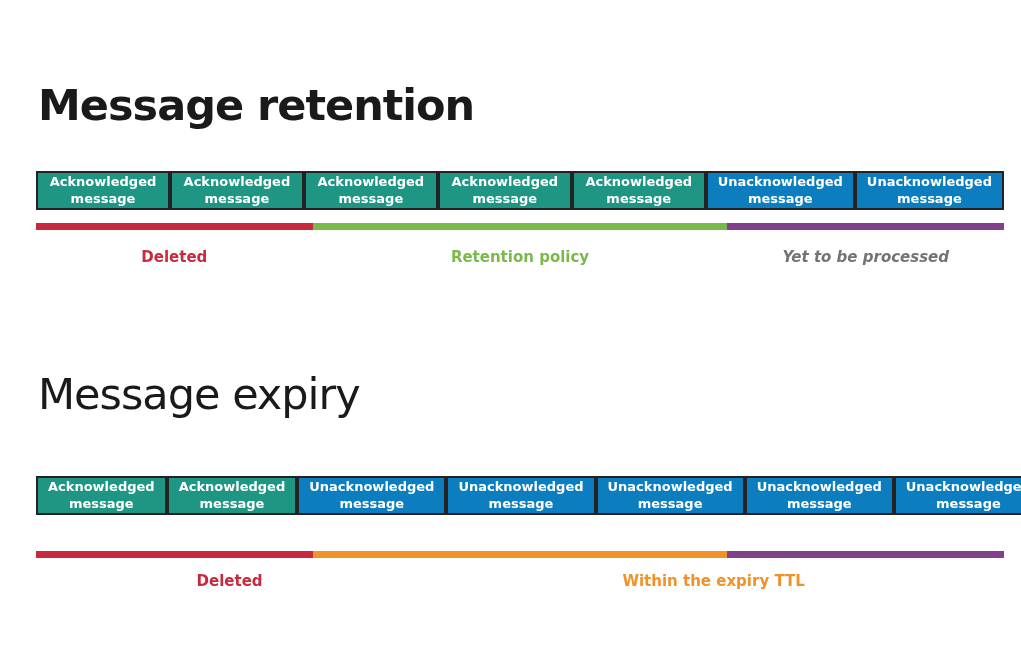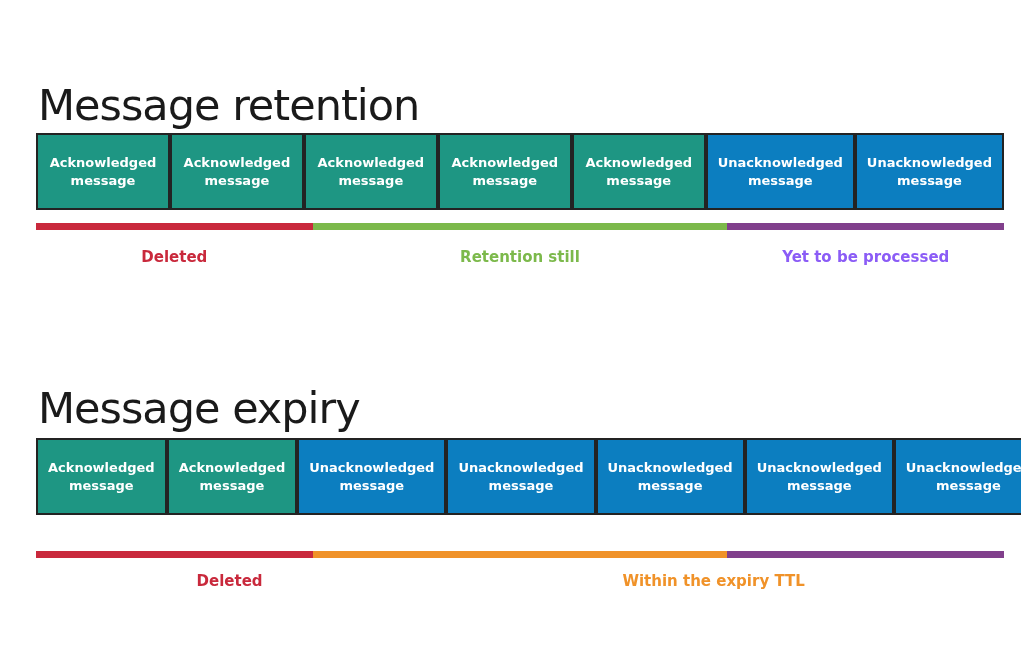--- a/index.html
+++ b/index.html
@@ -10,25 +10,25 @@
     font-family:"DejaVu Sans","Liberation Sans",sans-serif;
     overflow:hidden;
   }
   .diagram-title{
     position:absolute;left:38px;
     font-size:43px;line-height:1.1;
     font-weight:400;color:#1a1a1a;
     letter-spacing:-1px;
     white-space:nowrap;
   }
-  #title-1{top:53px;}
-  #title-2{top:356px;text-align:center;}
+  #title-1{top:53px;font-weight:bold;}
+  #title-2{top:342px;text-align:center;}
   .box-row{
     position:absolute;left:36px;width:968px;height:77px;
-    display:flex;box-sizing:border-box;
+    display:flex;box-sizing:border-box;align-items:flex-end;
   }
   #box-row-1{top:133px;}
   #box-row-2{top:438px;}
   .msg-box{
     flex:1 1 0;
     border:2px solid #232323;
     display:flex;align-items:center;justify-content:center;
     text-align:center;
     color:#ffffff;font-weight:bold;font-size:13px;line-height:1.35;
     padding:0 10px;box-sizing:border-box;
@@ -86,22 +86,22 @@
   </div>
 
   <div class="bar-row" id="bar-row-1">
     <div class="bar-seg w2" style="background-color: rgb(201, 41, 60);"></div>
     <div class="bar-seg w3" style="background-color: rgb(124, 185, 75);"></div>
     <div class="bar-seg w2" style="background-color: rgb(129, 63, 140);"></div>
   </div>
 
   <div class="label-row" id="label-row-1">
     <div class="seg-label w2" style="color: rgb(201, 41, 60);">Deleted</div>
-    <div class="seg-label w3" style="color: rgb(124, 185, 75);">Retention still</div>
-    <div class="seg-label w2" style="color: #8b5cf6;">Yet to be processed</div>
+    <div class="seg-label w3" style="color: rgb(124, 185, 75);">Retention policy</div>
+    <div class="seg-label w2" style="color: #737373; font-style: italic;">Yet to be processed</div>
   </div>
 
   <h1 class="diagram-title" id="title-2">Message expiry</h1>
 
   <div class="box-row" id="box-row-2">
     <div class="msg-box" style="background-color: rgb(30, 150, 131);">
         <span>Acknowledged message</span>
       </div>
     <div class="msg-box" style="background-color: rgb(30, 150, 131);">
         <span>Acknowledged message</span>

